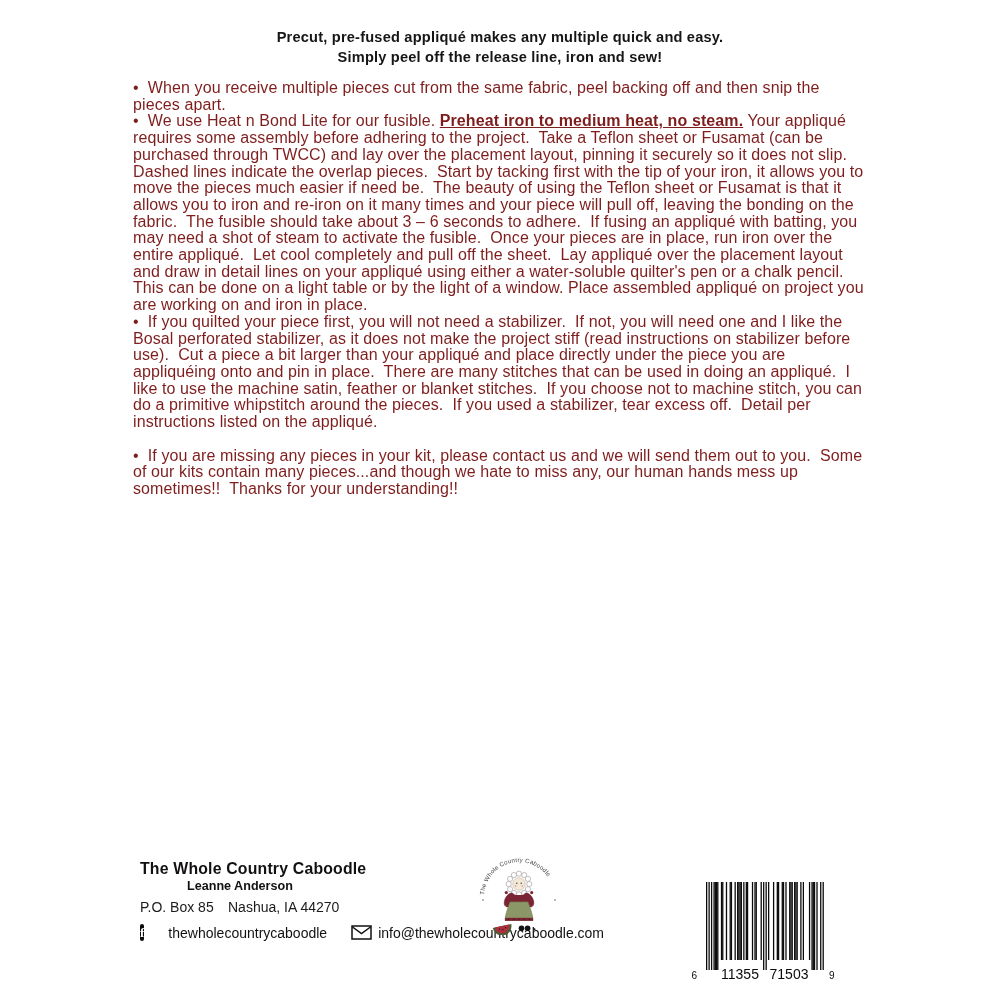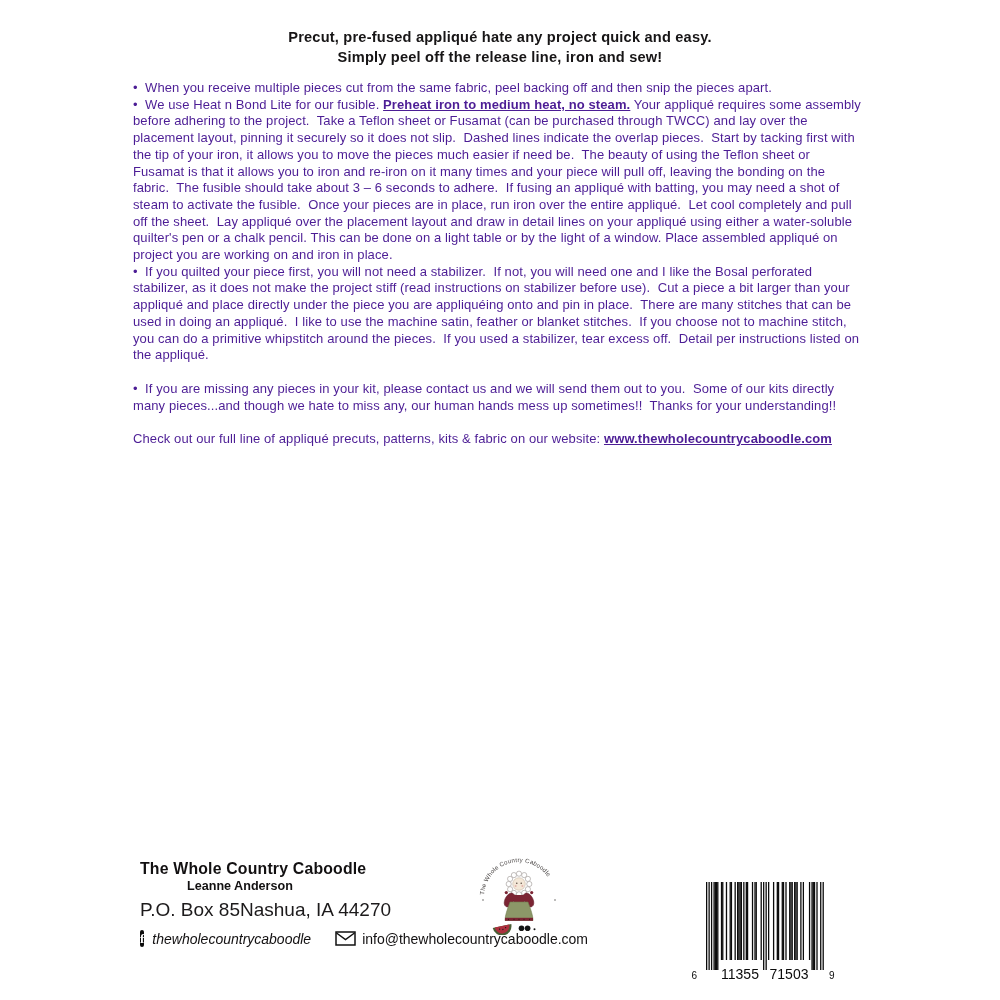--- a/index.html
+++ b/index.html
@@ -5,65 +5,64 @@
   html,body{margin:0;padding:0;background:#fff;}
   .page{position:relative;width:1000px;height:1000px;background:#ffffff;overflow:hidden;
         font-family:"Liberation Sans",sans-serif;color:#1f1d1e;}
 
   
   .tagline{position:absolute;top:27px;left:0;width:1000px;text-align:center;
            font-weight:bold;font-size:14.6px;line-height:20px;letter-spacing:.2px;color:#171516;}
 
   
   .instructions{position:absolute;top:80px;left:133px;width:731px;
-                font-size:13px;line-height:16.7px;letter-spacing:.1px;color:#4c1d95;}
+                font-size:16px;line-height:16.7px;letter-spacing:.1px;color:#7f1d1d;}
   .instructions p{margin:0;white-space:pre-wrap;}
   .instructions p.gap{margin-top:17px;}
   .instructions .b{font-weight:bold;text-decoration:underline;}
   .instructions .i{text-align:center;}
 
   
   .contact{position:absolute;left:140px;top:860px;width:360px;}
   .company{font-weight:bold;font-size:15.8px;letter-spacing:.2px;color:#121011;}
   .owner{font-weight:bold;font-size:12.6px;margin:1px 0 0 7px;color:#121011;padding-left:40px;}
-  .crow{display:flex;font-size:19px;margin-top:6px;color:#1c1a1b;}
+  .crow{display:flex;font-size:14px;margin-top:6px;color:#1c1a1b;}
   .crow .c1{display:inline-block;min-width:88px;}
   .social{display:flex;align-items:center;margin-top:9px;font-size:14px;color:#121011;}
   .fb{width:17px;height:17px;background:#0d0d0d;border-radius:3px;color:#fff;
       display:flex;align-items:center;justify-content:center;
       font-weight:bold;font-size:13px;font-family:"Liberation Serif",serif;}
   .ig{width:17px;height:17px;margin-left:4px;}
-  .handle{margin-left:4px;font-style:italic;}
+  .handle{margin-left:20px;}
   .mail-ic{margin-left:24px;margin-right:6px;display:flex;align-items:center;}
 
   
   .logo-wrap{position:absolute;left:477px;top:855px;width:84px;height:80px;}
   .arc-text{font-size:6.1px;letter-spacing:.25px;fill:#4a4645;font-family:"Liberation Sans",sans-serif;}
 
   
   .barcode-wrap{position:absolute;left:682px;top:882px;width:158px;height:100px;}
   .barcode-wrap rect{fill:#0b0b0b;}
   .bc-num{font-family:"Liberation Sans",sans-serif;fill:#0b0b0b;}
 </style>
 </head>
 <body>
 
 <div class="page">
 
   <div class="tagline">
-    <div>Precut, pre-fused appliqué hate any project quick and easy.</div>
+    <div>Precut, pre-fused appliqué makes any multiple quick and easy.</div>
     <div>Simply peel off the release line, iron and sew!</div>
   </div>
 
   <div class="instructions">
       <p><span>•  When you receive multiple pieces cut from the same fabric, peel backing off and then snip the pieces apart.</span></p>
       <p><span>•  We use Heat n Bond Lite for our fusible. </span><span class="b">Preheat iron to medium heat, no steam.</span><span> Your appliqué requires some assembly before adhering to the project.  Take a Teflon sheet or Fusamat (can be purchased through TWCC) and lay over the placement layout, pinning it securely so it does not slip.  Dashed lines indicate the overlap pieces.  Start by tacking first with the tip of your iron, it allows you to move the pieces much easier if need be.  The beauty of using the Teflon sheet or Fusamat is that it allows you to iron and re-iron on it many times and your piece will pull off, leaving the bonding on the fabric.  The fusible should take about 3 – 6 seconds to adhere.  If fusing an appliqué with batting, you may need a shot of steam to activate the fusible.  Once your pieces are in place, run iron over the entire appliqué.  Let cool completely and pull off the sheet.  Lay appliqué over the placement layout and draw in detail lines on your appliqué using either a water-soluble quilter's pen or a chalk pencil. This can be done on a light table or by the light of a window. Place assembled appliqué on project you are working on and iron in place.</span></p>
       <p><span>•  If you quilted your piece first, you will not need a stabilizer.  If not, you will need one and I like the Bosal perforated stabilizer, as it does not make the project stiff </span><span class="i">(read instructions on stabilizer before use)</span><span>.  Cut a piece a bit larger than your appliqué and place directly under the piece you are appliquéing onto and pin in place.  There are many stitches that can be used in doing an appliqué.  I like to use the machine satin, feather or blanket stitches.  If you choose not to machine stitch, you can do a primitive whipstitch around the pieces.  If you used a stabilizer, tear excess off.  Detail per instructions listed on the appliqué.</span></p>
-      <p class="gap"><span>•  If you are missing any pieces in your kit, please contact us and we will send them out to you.  Some of our kits directly many pieces...and though we hate to miss any, our human hands mess up sometimes!!  Thanks for your understanding!!</span></p>
-      <p class="gap"><span>Check out our full line of appliqué precuts, patterns, kits &amp; fabric on our website: </span><span class="b">www.thewholecountrycaboodle.com</span></p>
+      <p class="gap"><span>•  If you are missing any pieces in your kit, please contact us and we will send them out to you.  Some of our kits contain many pieces...and though we hate to miss any, our human hands mess up sometimes!!  Thanks for your understanding!!</span></p>
     </div>
 
   <div class="contact">
     <div class="company">The Whole Country Caboodle</div>
     <div class="owner">Leanne Anderson</div>
     <div class="crow">
       <span class="c1">P.O. Box 85</span>
       <span>Nashua, IA 44270</span>
     </div>
     <div class="social">

